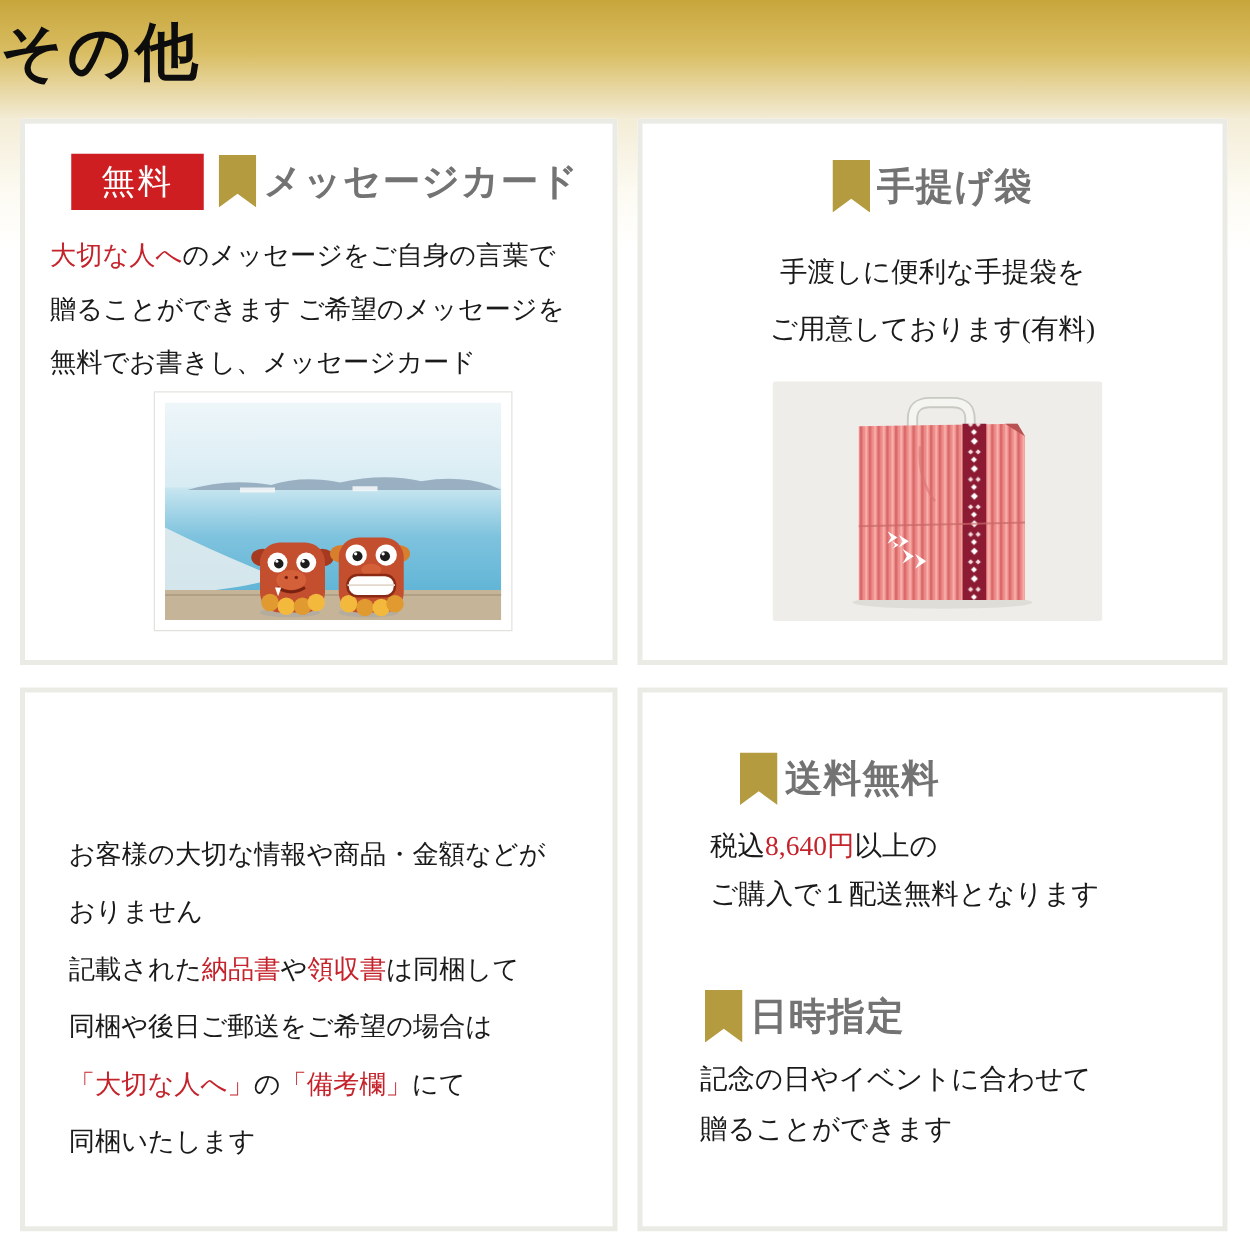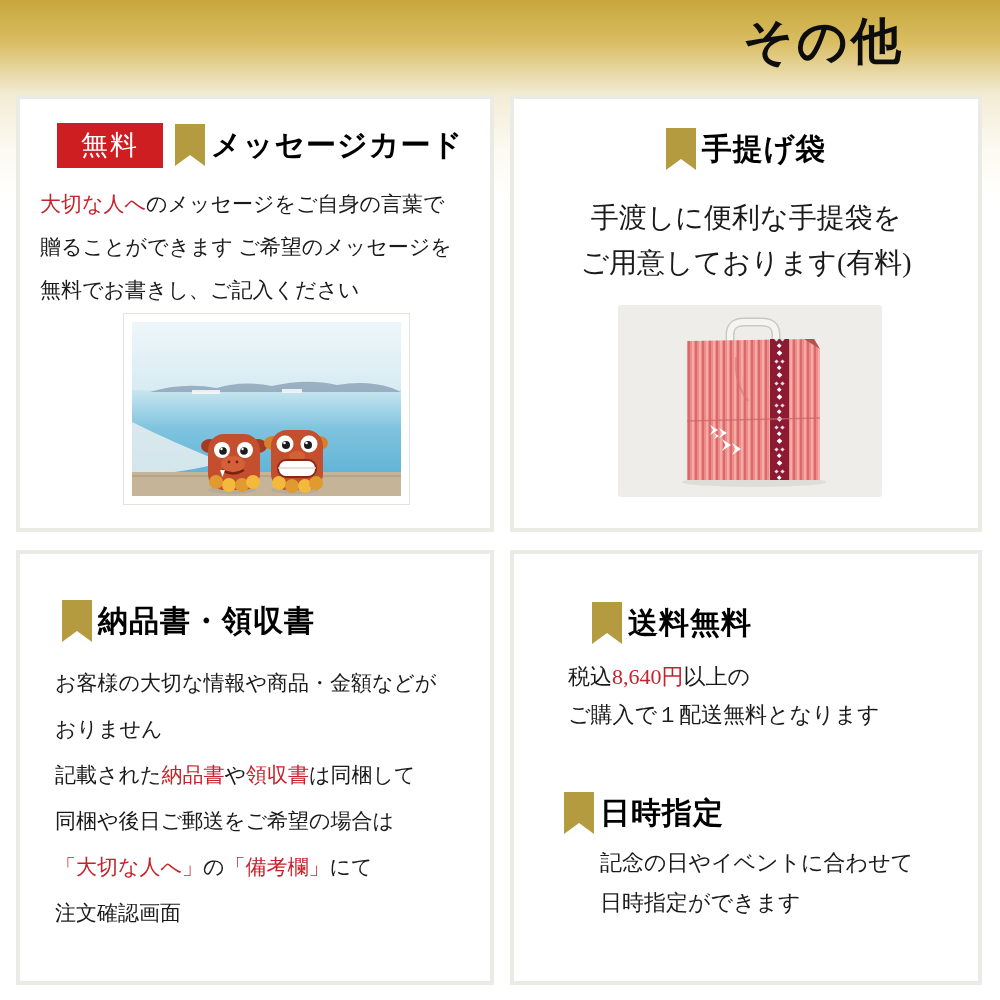--- a/index.html
+++ b/index.html
@@ -10,33 +10,33 @@
   *{margin:0;padding:0;box-sizing:border-box;}
   html,body{width:1000px;height:1000px;overflow:hidden;}
   body{
     position:relative;
     font-family:"Liberation Serif","DejaVu Serif",serif;
     background:linear-gradient(to bottom,#c7a63c 0px,#d9bd62 42px,#f3ecd6 95px,#fcfaf1 150px,#ffffff 200px,#ffffff 100%);
     color:#1a1a1a;
   }
   .page-title{
     position:absolute;top:8px;left:0;width:904px;
-    text-align:right;font-size:50px;font-weight:700;color:#0d0d0d;letter-spacing:3px;
+    text-align:left;font-size:50px;font-weight:700;color:#0d0d0d;letter-spacing:3px;
   }
   .card{
     position:absolute;background:#ffffff;border:4px solid #ebebe6;
   }
   .card-msg{left:16px;top:95px;width:478px;height:437px;}
   .card-bag{left:510px;top:95px;width:472px;height:437px;}
   .card-inv{left:16px;top:550px;width:478px;height:435px;}
   .card-ship{left:510px;top:550px;width:472px;height:435px;}
 
   .head-row{position:absolute;display:flex;align-items:center;height:46px;text-align:center;}
   .head-row .bm{flex:0 0 auto;display:block;margin-right:6px;}
-  .card-title{font-size:30px;font-weight:700;color:#000000;letter-spacing:1px;white-space:nowrap;}
+  .card-title{font-size:30px;font-weight:700;color:#737373;letter-spacing:1px;white-space:nowrap;}
 
   .free-badge{
     width:106px;height:45px;background:var(--badge-red);color:#fff;
     display:flex;align-items:center;justify-content:center;
     font-size:27px;letter-spacing:2px;margin-right:12px;
   }
   .para{position:absolute;white-space:nowrap;}
   .para .tline{display:block;}
   .red{color:var(--accent-red);}
 
@@ -44,50 +44,50 @@
   .card-msg .head-row{left:37px;top:23px;}
   .card-msg .para{left:20px;top:84px;font-size:21px;line-height:43px;}
   .photo-frame{
     position:absolute;left:103px;top:214px;width:287px;height:192px;
     background:#fff;border:1px solid #e3e3de;padding:8px;
   }
   .photo-frame svg{display:block;}
 
   
   .card-bag .head-row{left:0;top:27px;width:100%;justify-content:center;}
-  .card-bag .para{left:0;top:96px;width:100%;text-align:center;font-size:28px;line-height:45px;}
+  .card-bag .para{left:0;top:96px;width:100%;text-align:center;font-size:22px;line-height:45px;}
   .bag-photo{position:absolute;left:104px;top:206px;width:264px;height:192px;}
 
   
   .card-inv .head-row{left:42px;top:44px;}
   .card-inv .para{left:35px;top:106px;font-size:21px;line-height:46px;}
 
   
   .card-ship .head-row.h1{left:50px;top:46px;margin-left:28px;}
   .card-ship .para.p1{left:54px;top:104px;font-size:22px;line-height:38px;}
   .card-ship .head-row.h2{left:50px;top:236px;}
-  .card-ship .para.p2{left:46px;top:289px;font-size:22px;line-height:40px;margin-left:40px;}
+  .card-ship .para.p2{left:46px;top:289px;font-size:22px;line-height:40px;}
 </style>
 </head>
 <body>
 
 <h1 class="page-title">その他</h1>
 
 <section class="card card-msg">
   <div class="head-row">
     <div class="free-badge">無料</div>
     <svg class="bm" width="30" height="42" viewBox="0 0 30 42">
       <polygon points="0,0 30,0 30,42 15,31 0,42" fill="#b49b40"></polygon>
     </svg>
     <span class="card-title">メッセージカード</span>
   </div>
   <div class="para">
       <div class="tline"><span class="red">大切な人へ</span><span>のメッセージをご自身の言葉で</span></div>
       <div class="tline"><span>贈ることができます ご希望のメッセージを</span></div>
-      <div class="tline"><span>無料でお書きし、ご記入ください</span></div>
+      <div class="tline"><span>無料でお書きし、メッセージカード</span></div>
     </div>
   <div class="photo-frame">
     <svg width="269" height="174" viewBox="0 0 269 174">
       <defs>
         <linearGradient id="sky" x1="0" y1="0" x2="0" y2="1">
           <stop offset="0" stop-color="#eef6f9"></stop>
             <stop offset="1" stop-color="#d6ebf3"></stop>
         </linearGradient>
         <linearGradient id="sea" x1="0" y1="0" x2="0" y2="1">
           <stop offset="0" stop-color="#c8e6f0"></stop>
@@ -191,33 +191,27 @@
         <path d="M101,123 l8,5 -8,5 3,-5 z"></path>
         <path d="M104,134 l9,6 -9,6 3.5,-6 z"></path>
         <path d="M114,138 l9,6 -9,6 3.5,-6 z"></path>
         <path d="M96,128 l5,3 -5,3 2,-3 z"></path>
       </g>
     </svg>
   </div>
 </section>
 
 <section class="card card-inv">
-  <div class="head-row">
-    <svg class="bm" width="30" height="42" viewBox="0 0 30 42">
-      <polygon points="0,0 30,0 30,42 15,31 0,42" fill="#b49b40"></polygon>
-    </svg>
-    <span class="card-title">納品書・領収書</span>
-  </div>
   <div class="para">
       <div class="tline"><span>お客様の大切な情報や商品・金額などが</span></div>
       <div class="tline"><span>おりません</span></div>
       <div class="tline"><span>記載された</span><span class="red">納品書</span><span>や</span><span class="red">領収書</span><span>は同梱して</span></div>
       <div class="tline"><span>同梱や後日ご郵送をご希望の場合は</span></div>
       <div class="tline"><span class="red">「大切な人へ」</span><span>の</span><span class="red">「備考欄」</span><span>にて</span></div>
-      <div class="tline"><span>注文確認画面</span></div>
+      <div class="tline"><span>同梱いたします</span></div>
     </div>
 </section>
 
 <section class="card card-ship">
   <div class="head-row h1">
     <svg class="bm" width="30" height="42" viewBox="0 0 30 42">
       <polygon points="0,0 30,0 30,42 15,31 0,42" fill="#b49b40"></polygon>
     </svg>
     <span class="card-title">送料無料</span>
   </div>
@@ -227,15 +221,15 @@
     </div>
 
   <div class="head-row h2">
     <svg class="bm" width="30" height="42" viewBox="0 0 30 42">
       <polygon points="0,0 30,0 30,42 15,31 0,42" fill="#b49b40"></polygon>
     </svg>
     <span class="card-title">日時指定</span>
   </div>
   <div class="para p2">
       <div class="tline"><span>記念の日やイベントに合わせて</span></div>
-      <div class="tline"><span>日時指定ができます</span></div>
+      <div class="tline"><span>贈ることができます</span></div>
     </div>
 </section>
 
 </body></html>

